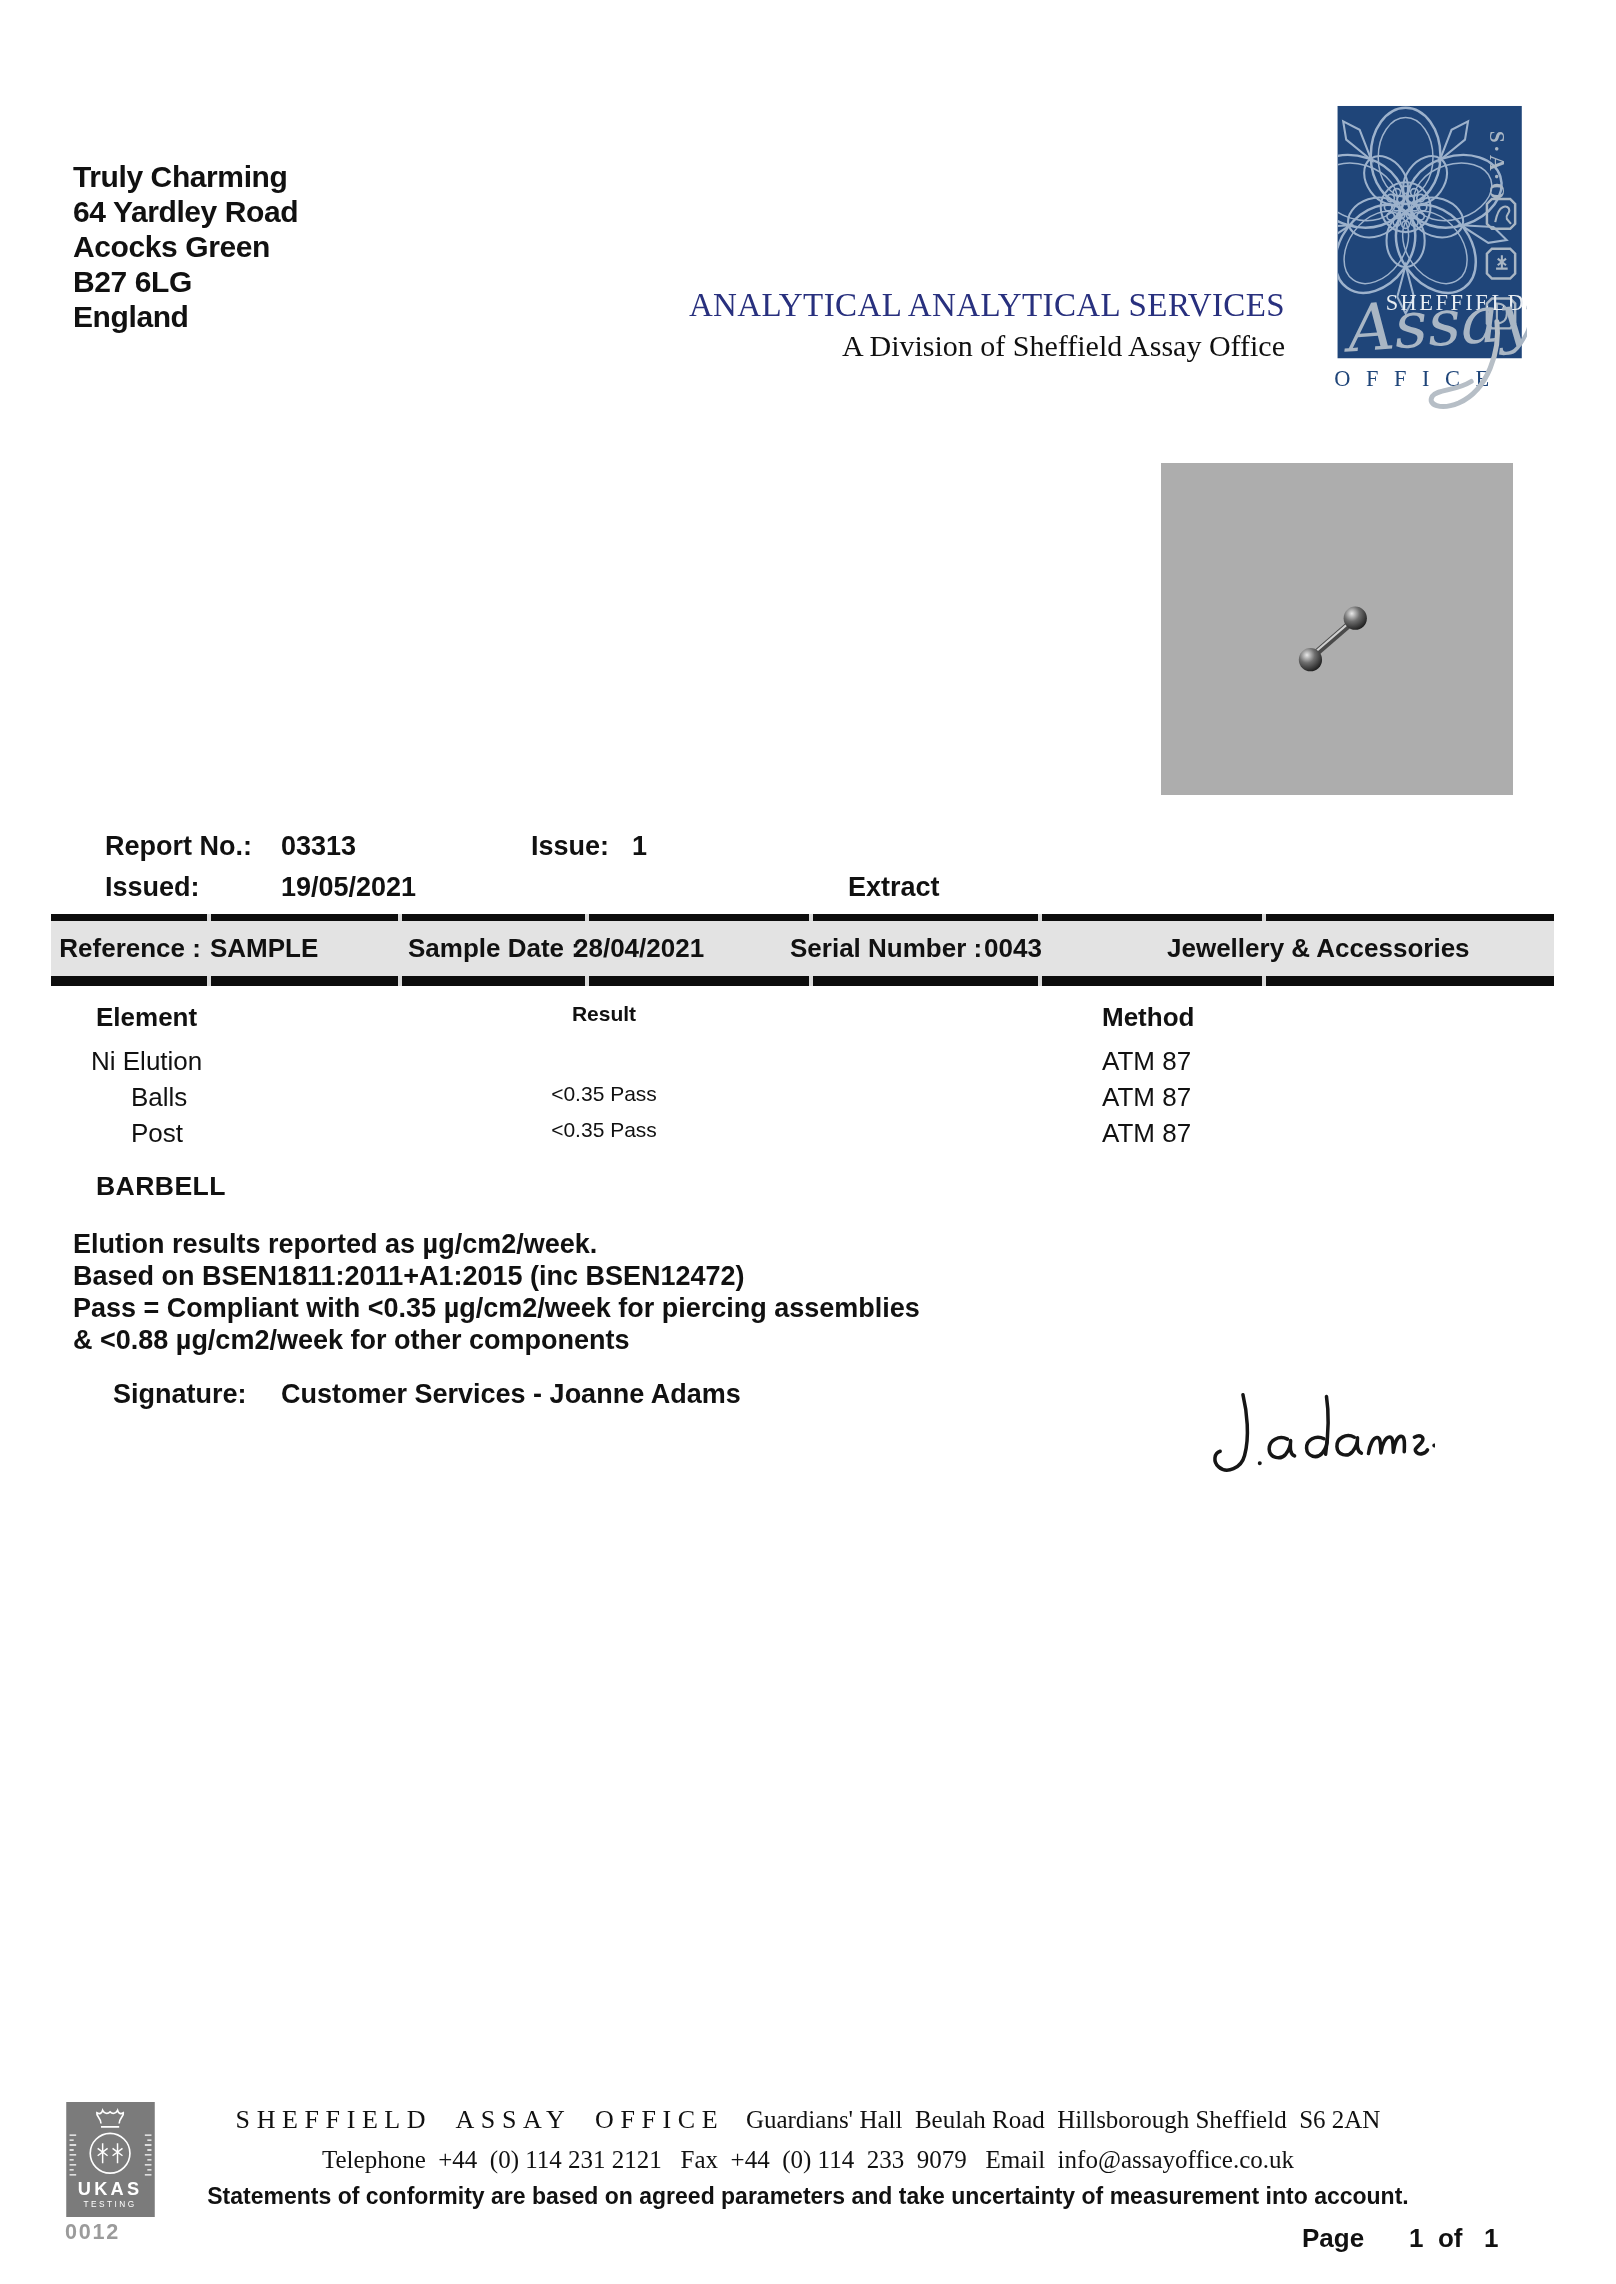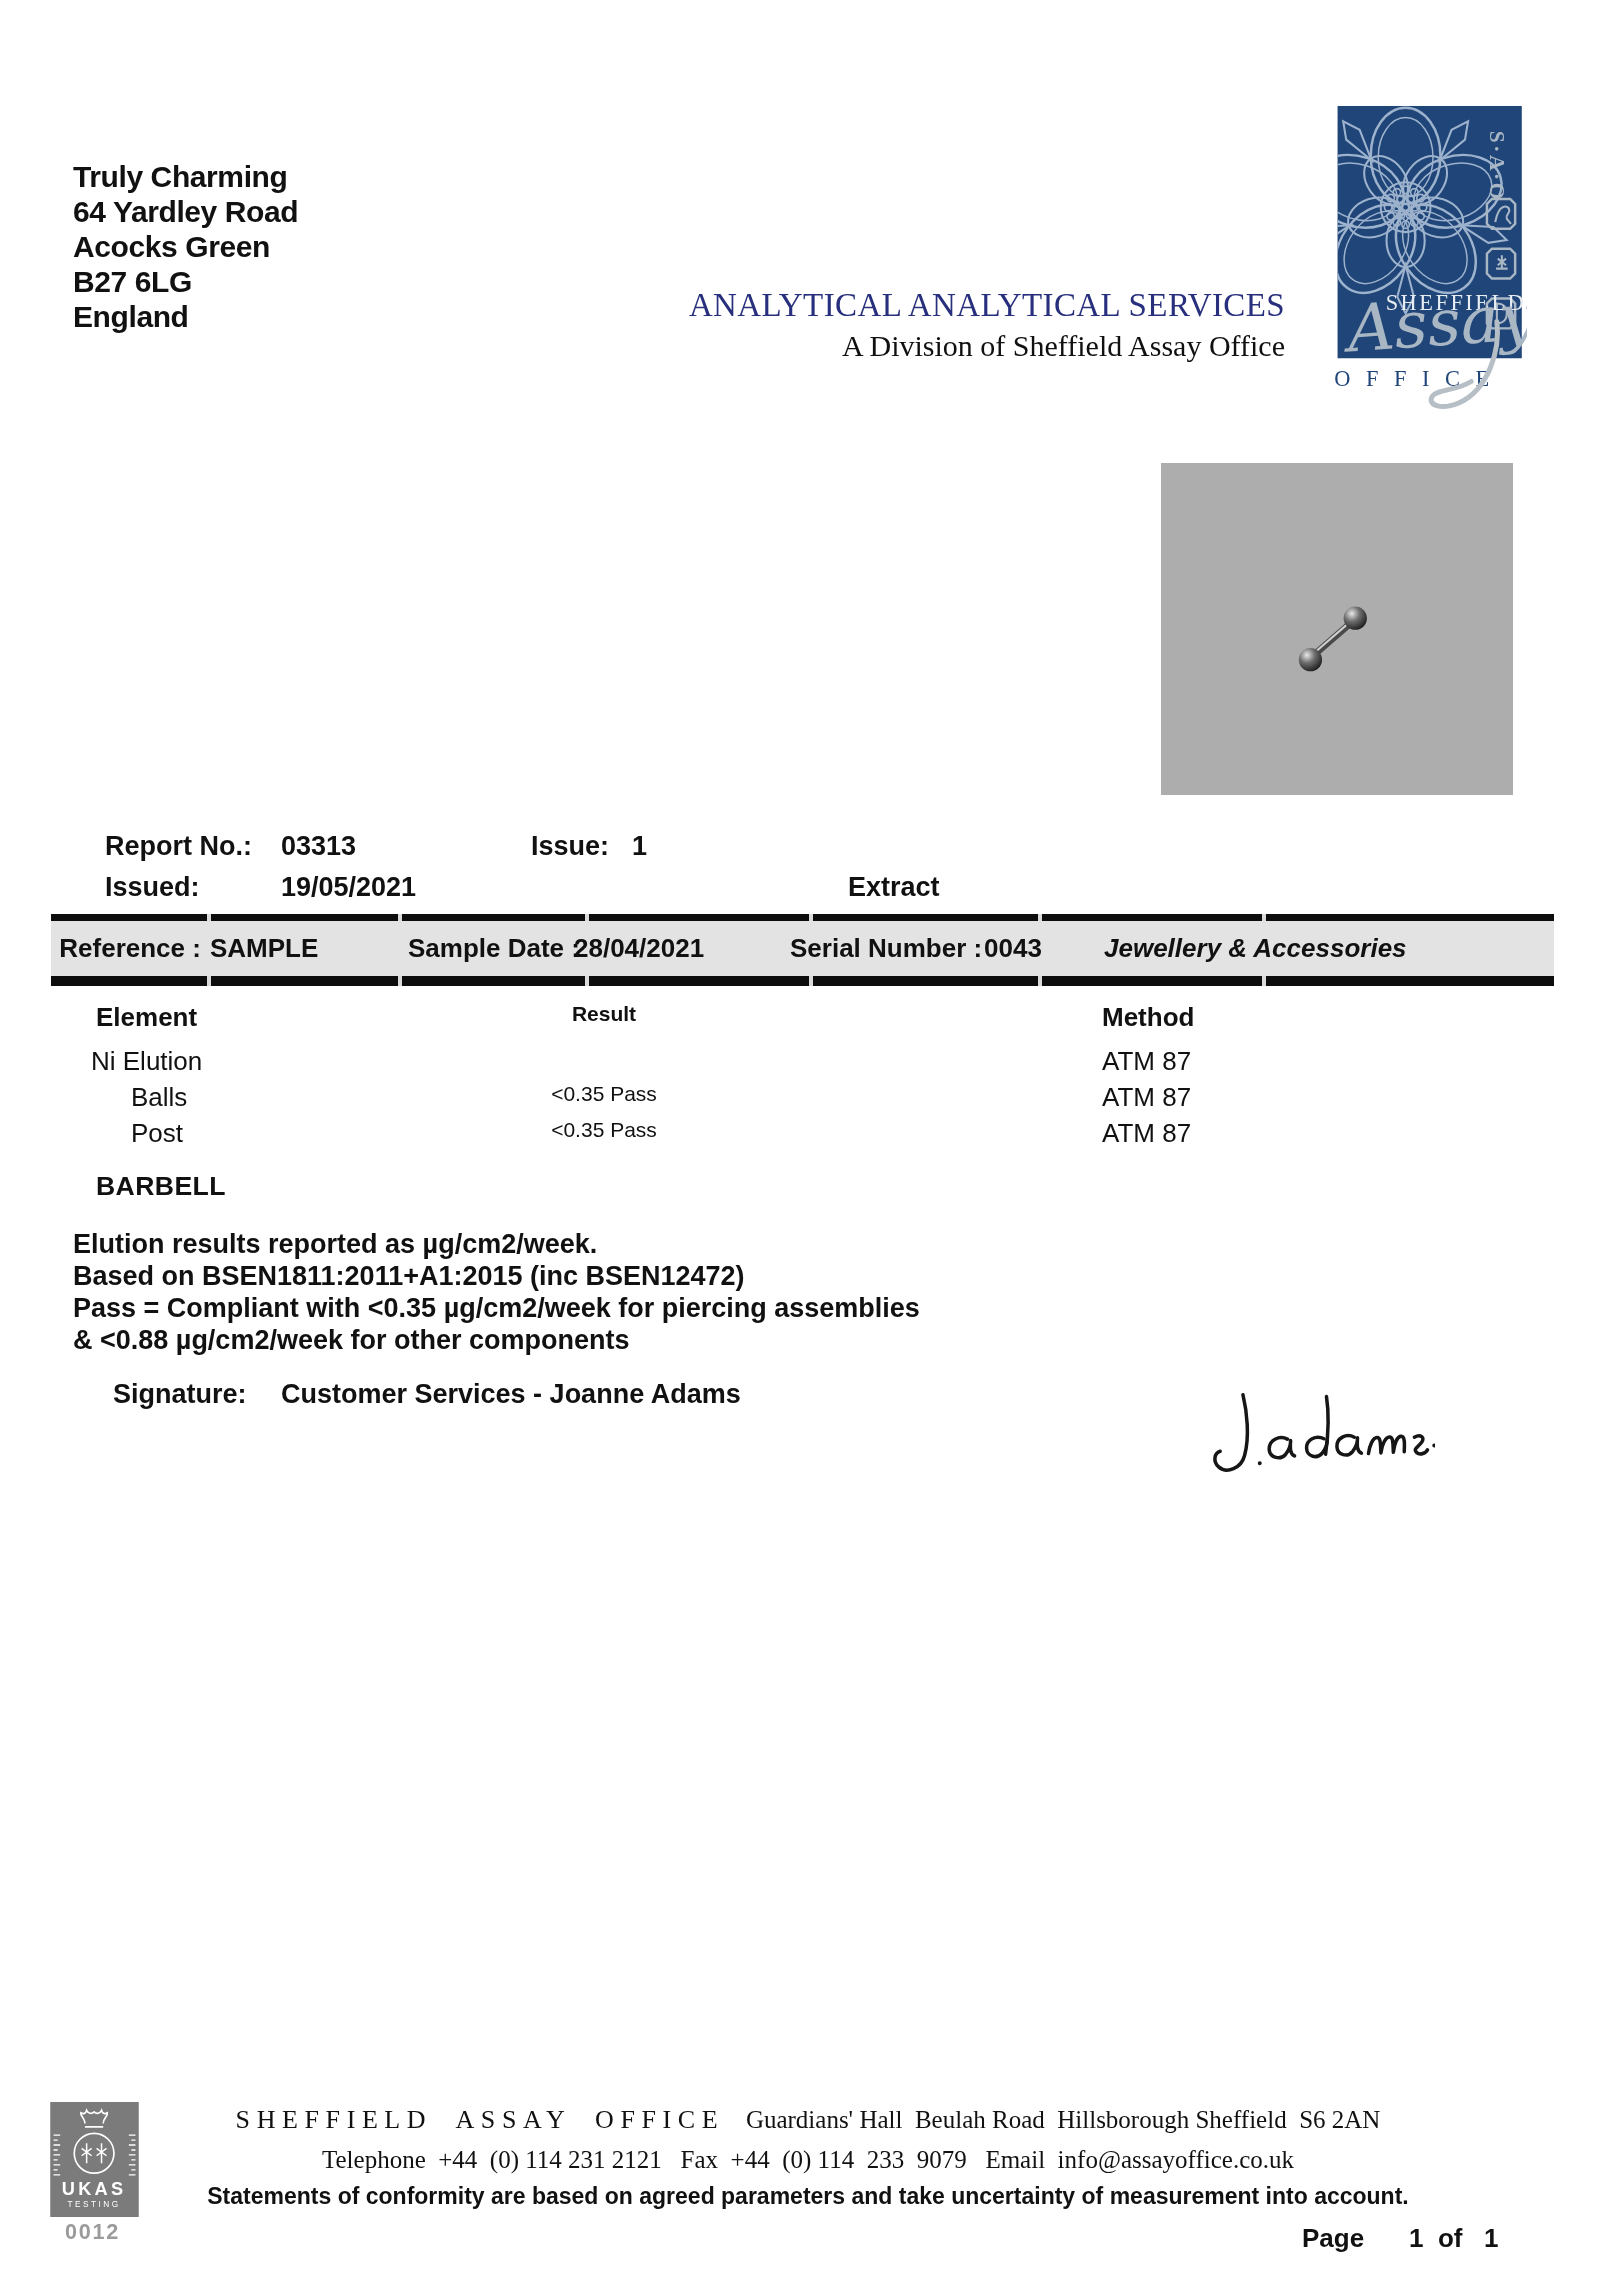--- a/index.html
+++ b/index.html
@@ -200,21 +200,21 @@
     <div class="bargap" style="left:987px;"></div>
       <div class="bargap" style="left:1211px;"></div>
   </div>
   <div class="abs" id="refrow">
     <span style="left:8.3px;">Reference :</span>
     <span style="left:159px;">SAMPLE</span>
     <span style="left:357px;">Sample Date :</span>
     <span style="left:523px;">28/04/2021</span>
     <span style="left:739px;">Serial Number :</span>
     <span style="left:933px;">0043</span>
-    <span style="left:1053px;font-style:italic;">Jewellery &amp; Accessories</span>
+    <span style="left:1116px;">Jewellery &amp; Accessories</span>
   </div>
   <div class="abs bar" style="top:976px;height:10px;">
     <div class="bargap" style="left:156px;"></div>
       <div class="bargap" style="left:347px;"></div>
     <div class="bargap" style="left:534px;"></div>
       <div class="bargap" style="left:758px;"></div>
     <div class="bargap" style="left:987px;"></div>
       <div class="bargap" style="left:1211px;"></div>
   </div>
 
@@ -270,21 +270,21 @@
     </svg>
   </div>
 
   <div class="abs foot-center" style="top:2105px;" id="foot1"><span class="sao">SHEFFIELD ASSAY OFFICE</span><span>Guardians' Hall  Beulah Road  Hillsborough Sheffield  S6 2AN</span></div>
   <div class="abs foot-center" style="top:2146px;">Telephone  +44  (0) 114 231 2121   Fax  +44  (0) 114  233  9079   Email  info@assayoffice.co.uk</div>
   <div class="abs" id="foot3" style="top:2183px;">Statements of conformity are based on agreed parameters and take uncertainty of measurement into account.</div>
 
   <span class="abs pg" style="left:1302px;top:2223px;">Page</span>
   <span class="abs pg" style="left:1409px;top:2223px;">1  of   1</span>
 
-  <div class="abs" style="left:44px;top:2102px;width:89px;height:149px;padding-left:6px;">
+  <div class="abs" style="left:60px;top:2102px;width:89px;height:149px;padding-left:6px;">
     <svg width="89" height="115" viewBox="0 0 107 139">
       <rect x="0" y="0" width="107" height="139" fill="#7b7b7b"></rect>
       <g stroke="#ffffff" fill="none" stroke-width="2">
 
         <path d="M42,30 h22 M42,26 c0,-7 -6,-9 -5,-13 c3,2 6,1 7,-3 c2,4 6,5 9,2 c3,3 7,2 9,-2 c1,4 4,5 7,3 c1,4 -5,6 -5,13"></path>
 
         <circle cx="53" cy="62" r="24"></circle>
         <path d="M44,50 v24 M38,56 l12,9 M50,56 l-12,9" stroke-width="1.8"></path>
         <path d="M62,50 v24 M56,56 l12,9 M68,56 l-12,9" stroke-width="1.8"></path>
 

